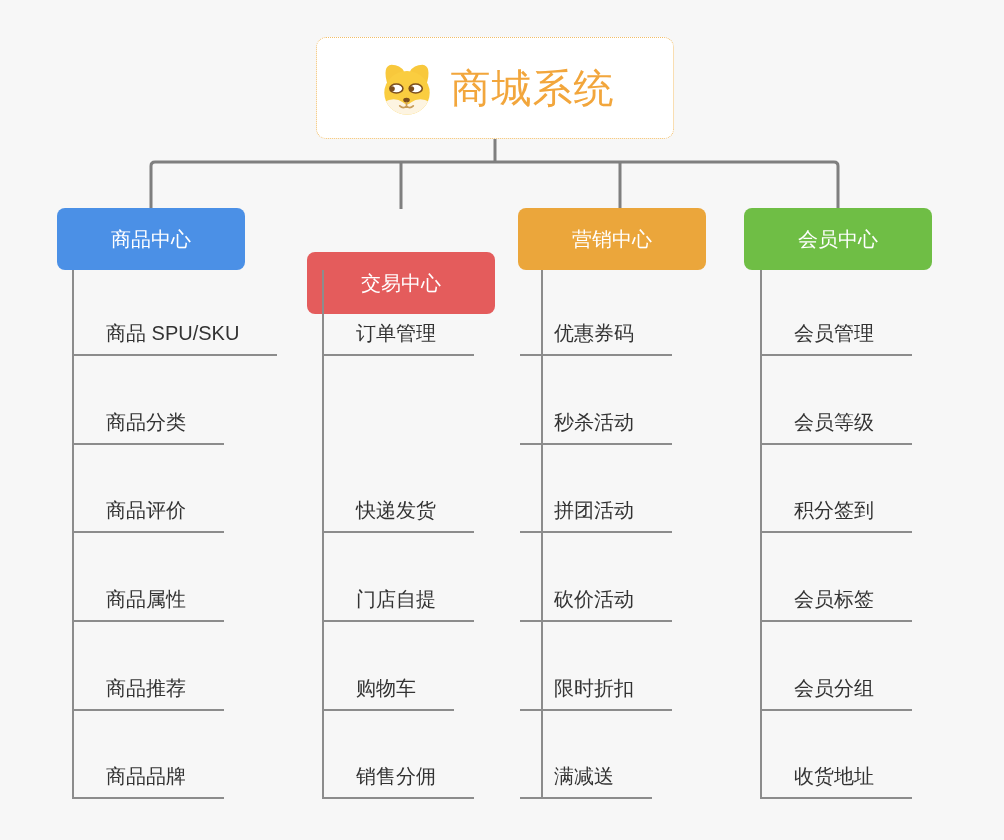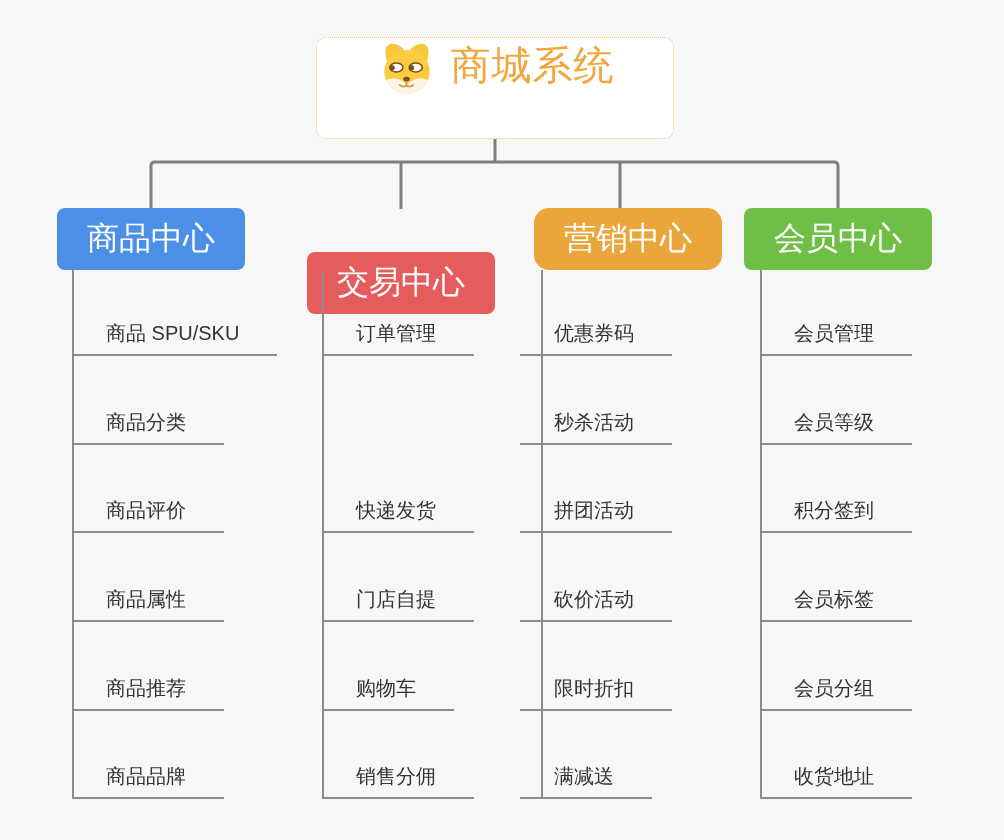--- a/index.html
+++ b/index.html
@@ -14,21 +14,21 @@
   
   .root-node {
     position: absolute;
     left: 316px; top: 37px;
     width: 358px; height: 102px;
     background: #FFFFFF;
     border: 1.5px dotted #F3BE67;
     border-radius: 10px;
     box-sizing: border-box;
     display: flex;
-    align-items: flex-start;
+    align-items: center;
     justify-content: center;
     gap: 13px;
   }
   .root-title {
     color: #F2A63C;
     font-size: 40px;
     letter-spacing: 1px;
     white-space: nowrap;
   }
   
@@ -38,29 +38,29 @@
     width: 1004px; height: 840px;
     pointer-events: none;
   }
   
   .branch-header {
     position: absolute;
     top: 208px;
     width: 188px; height: 62px;
     border-radius: 8px;
     color: #FFFFFF;
-    font-size: 32px;
+    font-size: 20px;
     display: flex;
     align-items: center;
     justify-content: center;
     white-space: nowrap;
   }
   .bh0 { left: 57px; }
   .bh1 { left: 307px; margin-top: 44px; }
-  .bh2 { left: 534px; border-radius: 15px; }
+  .bh2 { left: 518px; }
   .bh3 { left: 744px; }
   
   .trunk {
     position: absolute;
     top: 270px;
     width: 2px;
     height: 529px;
     background: #8C8C8C;
   }
   .t0 { left: 72px; }

